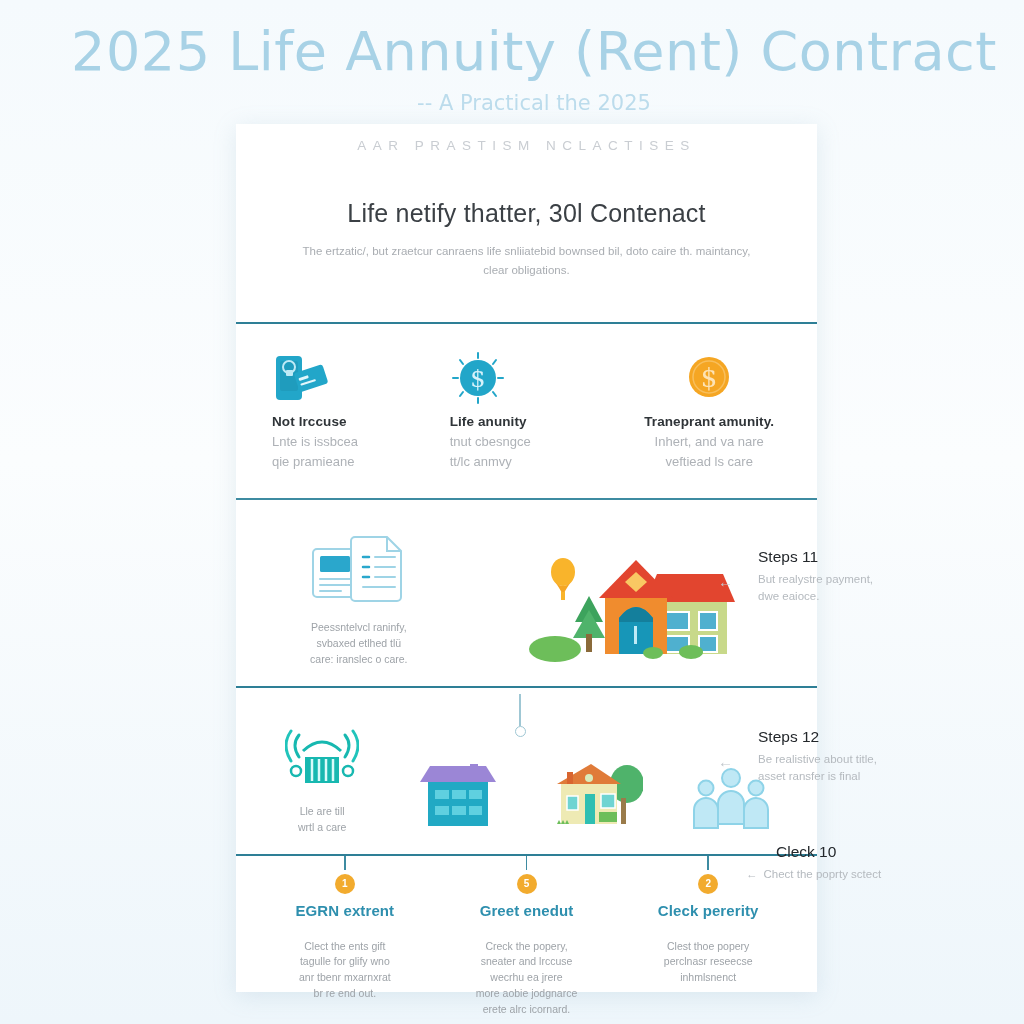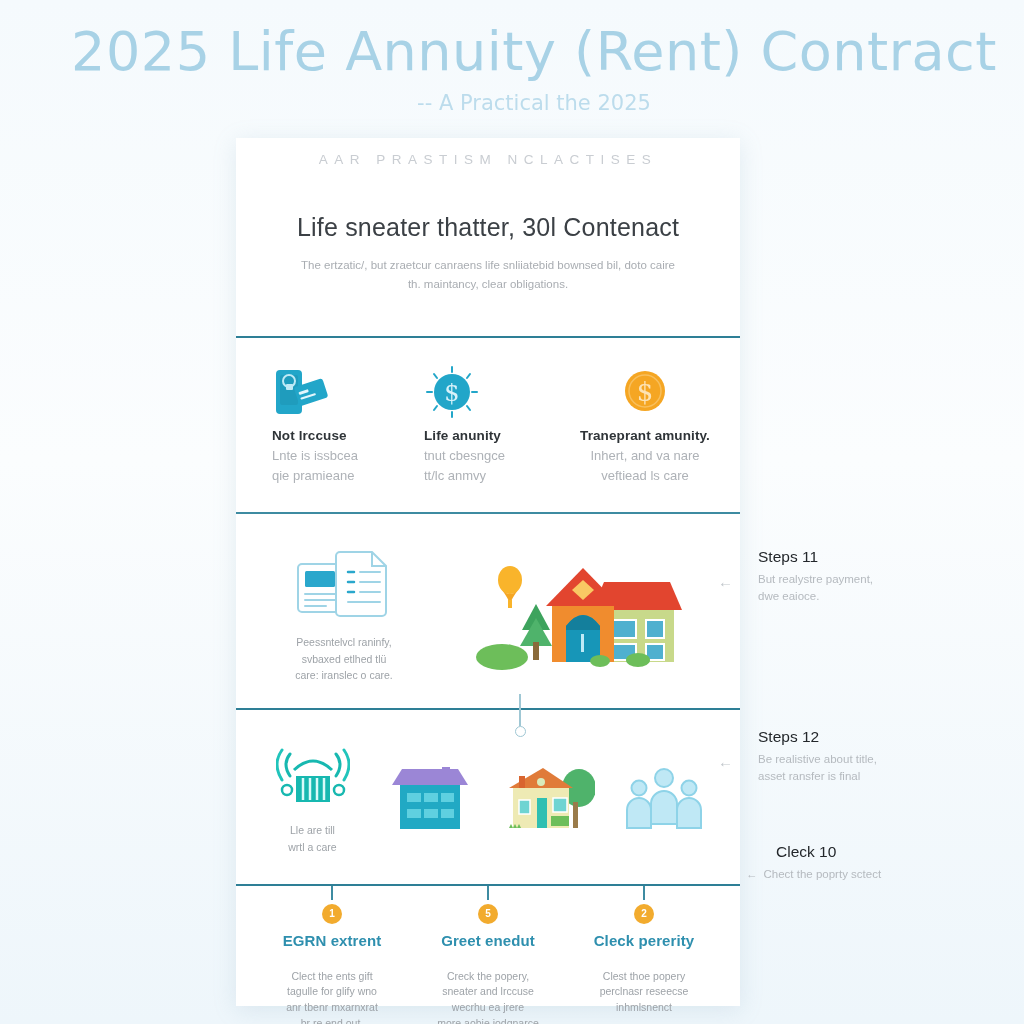--- a/index.html
+++ b/index.html
@@ -41,22 +41,22 @@
     font-size: 21px;
     color: #bcdcec;
     font-family: "DejaVu Sans", sans-serif;
     font-weight: 400;
   }
 
   
   .card {
     position: absolute;
     left: 236px;
-    top: 138px;
-    width: 504px;
+    top: 124px;
+    width: 581px;
     height: 868px;
     background: #ffffff;
     box-shadow: 0 4px 22px rgba(120,160,185,0.18);
   }
 
   .eyebrow {
     text-align: center;
     color: #c9cdd2;
     font-size: 13.5px;
     letter-spacing: 6.5px;
@@ -114,24 +114,23 @@
   .feat-d {
     font-size: 13px;
     color: #aeb2b7;
     line-height: 1.55;
     margin-top: 3px;
   }
 
   
   .ill-row {
     display: flex;
-    align-items: center;
+    align-items: flex-end;
     padding: 18px 18px;
     min-height: 150px;
-    margin-top: 8px;
   }
   .ill-cell { flex: 1; display: flex; flex-direction: column; align-items: center; justify-content: center; }
   .ill-cap {
     font-size: 10.5px;
     color: #9ea3a8;
     line-height: 1.55;
     text-align: center;
     margin-top: 8px;
     max-width: 130px;
   }
@@ -205,21 +204,21 @@
   <div class="title-wrap">
     <div class="main-title">2025 Life Annuity (Rent) Contract</div>
     <div class="sub-title">-- A Practical the 2025</div>
   </div>
 
   <div class="card">
 
     <div class="eyebrow">AAR PRASTISM  NCLACTISES</div>
 
     <div class="hero">
-      <div class="hero-h">Life sneater thatter, 30l Contenact</div>
+      <div class="hero-h">Life netify thatter, 30l Contenact</div>
       <div class="hero-p">The ertzatic/, but zraetcur canraens life snliiatebid bownsed bil, doto caire th. maintancy, clear obligations.</div>
     </div>
 
     <div style="height:42px"></div>
     <div class="rule"></div>
 
     <div class="feat-row">
 
       <div class="feat">
         <div class="feat-ico">

